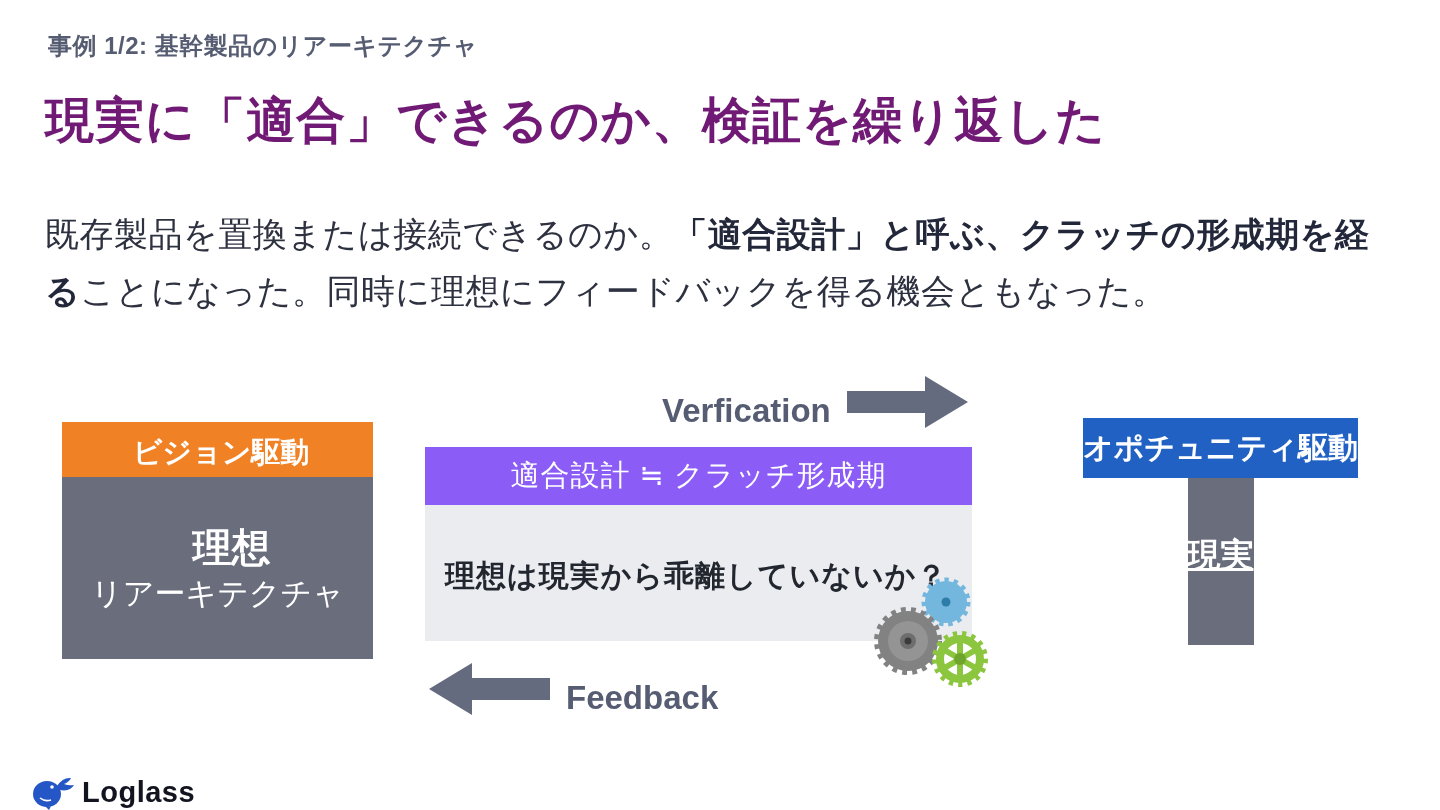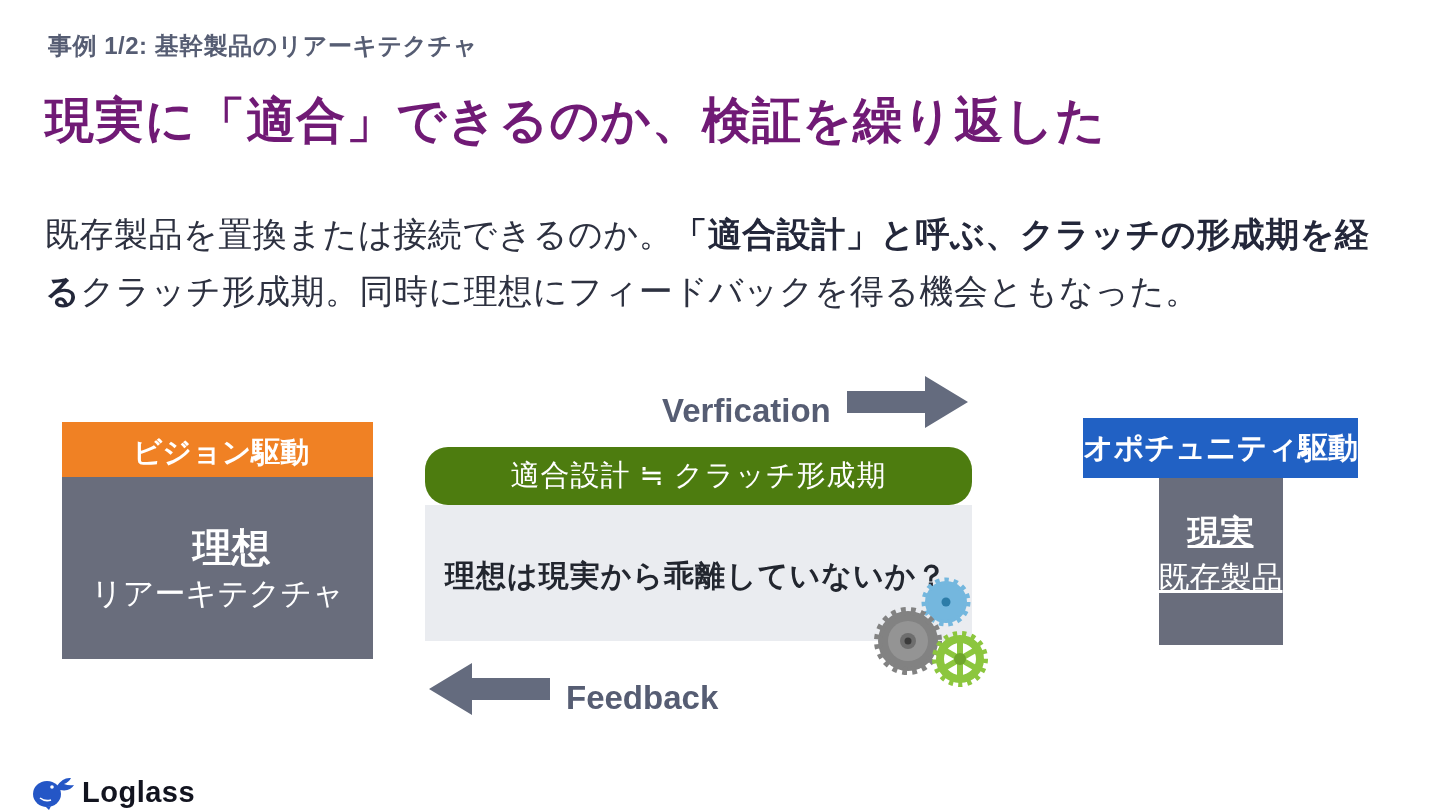--- a/index.html
+++ b/index.html
@@ -42,21 +42,21 @@
     color:#ffffff;text-align:center;
   }
 
   .left-box{left:62px;top:422px;width:311px;height:237px;}
   .left-box .box-header{height:61px;background:#f08124;font-size:29px;padding-left:7px;}
   .left-box .box-body{background:#696d7c;margin-top:-6px;padding-top:6px;}
   .left-box .line1{font-size:39px;font-weight:700;line-height:46px;margin-left:28px;}
   .left-box .line2{font-size:31px;line-height:46px;}
 
   .center-box{left:425px;top:447px;width:547px;height:194px;}
-  .center-box .box-header{height:58px;background:#4d7c0f;font-size:29px;font-weight:500;letter-spacing:1px;border-radius:23px;}
+  .center-box .box-header{height:58px;background:#8b5cf6;font-size:29px;font-weight:500;letter-spacing:1px;}
   .center-box .box-body{
     background:#eaecf0;align-items:flex-start;justify-content:center;
     padding:6px 0 0 20px;color:#22262f;font-weight:bold;
   }
   .center-box .q{font-size:30px;line-height:54px;letter-spacing:1px;}
 
   .right-box{left:1024px;top:418px;width:393px;height:227px;align-items:center;}
   .right-box .box-header{height:60px;background:#2161c4;font-size:30px;}
   .right-box .box-body{background:#696d7c;padding-bottom:14px;text-decoration:underline;}
   .right-box .line1{font-size:33px;font-weight:700;line-height:46px;}
@@ -76,21 +76,21 @@
   .logo-text{font-size:29px;font-weight:800;color:#12141f;letter-spacing:0.5px;}
 </style>
 </head>
 <body>
 
 <div class="abs eyebrow">事例 1/2: 基幹製品のリアーキテクチャ</div>
 
 <div class="abs title">現実に「適合」できるのか、検証を繰り返した</div>
 
 <div class="abs intro">
-  <span>既存製品を置換または接続できるのか。</span><b>「適合設計」と呼ぶ、クラッチの形成期を経る</b><span>クラッチ形成期。同時に理想にフィードバックを得る機会ともなった。</span>
+  <span>既存製品を置換または接続できるのか。</span><b>「適合設計」と呼ぶ、クラッチの形成期を経る</b><span>ことになった。同時に理想にフィードバックを得る機会ともなった。</span>
 </div>
 
 <div class="abs flow verification-flow">
   <span class="flow-label">Verfication</span>
   <svg width="122" height="56" viewBox="0 0 122 56">
     <polygon points="0,17 78,17 78,2 121,28 78,54 78,39 0,39" fill="#646b7e"></polygon>
   </svg>
 </div>
 
 <div class="abs box left-box">
@@ -105,21 +105,20 @@
   <div class="box-header">適合設計 ≒ クラッチ形成期</div>
   <div class="box-body">
     <div class="q">理想は現実から乖離していないか？</div>
   </div>
 </div>
 
 <div class="abs box right-box">
   <div class="box-header">オポチュニティ駆動</div>
   <div class="box-body">
     <div class="line1">現実</div>
-    <div class="line2">既存製品</div>
   </div>
 </div>
 
 <svg class="abs gears" width="126" height="122" viewBox="0 0 126 122">
 
   <g>
     <circle cx="80" cy="30" r="21" fill="#74b7de"></circle>
     <circle cx="80" cy="30" r="21" fill="none" stroke="#74b7de" stroke-width="7" stroke-dasharray="4.2 4.6"></circle>
     <circle cx="80" cy="30" r="4.5" fill="#2c7ca8"></circle>
   </g>

